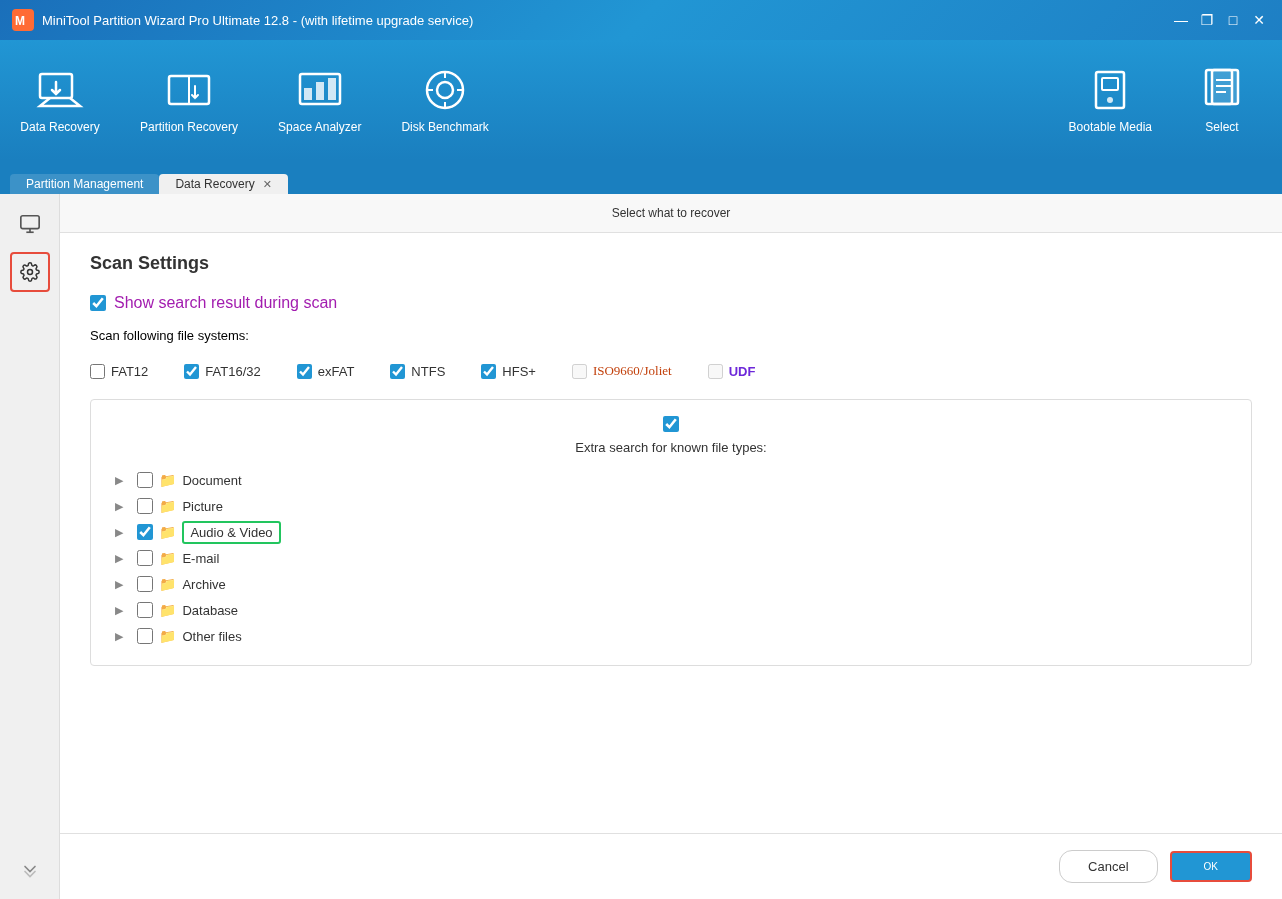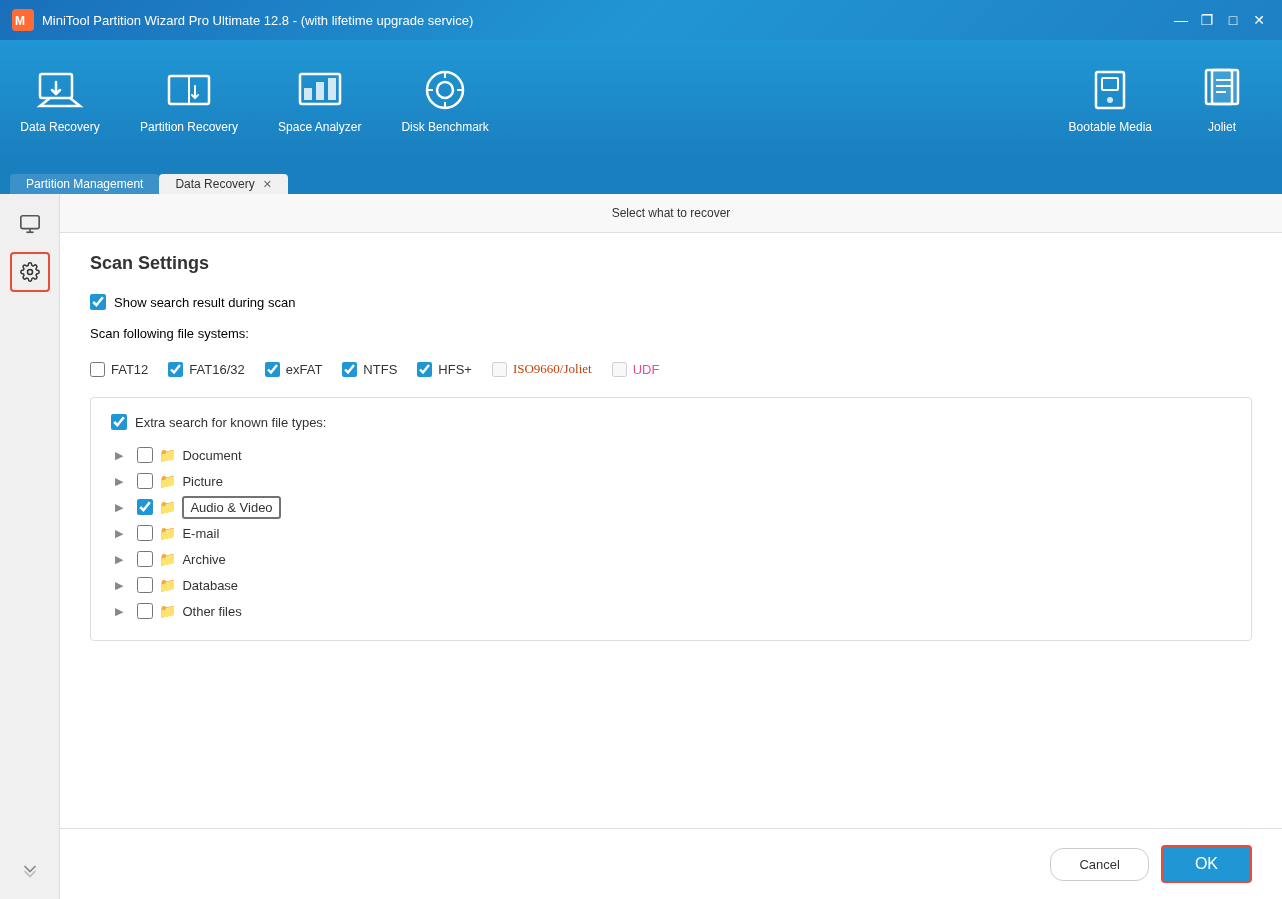--- a/index.html
+++ b/index.html
@@ -102,62 +102,62 @@
       flex: 1; padding: 20px 30px; overflow-y: auto;
     }
 
     
     .section-title {
       font-size: 18px; font-weight: bold; color: #333; margin-bottom: 20px;
     }
     .checkbox-row {
       display: flex; align-items: center; gap: 8px; margin-bottom: 16px;
     }
-    .checkbox-row label { color: #000000; font-size: 13px; }
+    .checkbox-row label { color: #a21caf; font-size: 16px; }
     input[type="checkbox"] { width: 16px; height: 16px; accent-color: #2196d4; cursor: pointer; }
 
     .filesystem-row {
-      display: flex; align-items: center; gap: 20px; margin-bottom: 20px;
+      display: flex; align-items: center; gap: 36px; margin-bottom: 20px;
     }
     .fs-item { display: flex; align-items: center; gap: 6px; font-size: 13px; color: #333; }
     .fs-item input[type="checkbox"] { width: 15px; height: 15px; }
     .fs-disabled { color: #aaa; }
 
     
     .file-types-box {
       border: 1px solid #ddd; border-radius: 4px; padding: 16px 20px;
       margin-bottom: 20px;
     }
     .file-types-header {
       display: flex; align-items: center; gap: 8px; margin-bottom: 12px;
-      font-size: 13px; color: #333;
+      font-size: 13px; color: #333; flex-direction: column;
     }
     .file-tree-item {
       display: flex; align-items: center; gap: 6px;
       padding: 5px 4px; font-size: 13px; color: #333;
     }
     .tree-chevron { color: #888; cursor: pointer; font-size: 11px; width: 16px; }
     .folder-icon { color: #f0a030; font-size: 14px; }
     .highlighted-item {
-      border: 2px solid #737373; border-radius: 3px; padding: 2px 6px;
+      border: 2px solid #22c55e; border-radius: 3px; padding: 2px 6px;
     }
 
     
     #button-row {
       display: flex; justify-content: flex-end; align-items: center;
       gap: 12px; padding: 16px 30px; border-top: 1px solid #e0e0e0;
       background: white;
     }
     .btn-cancel {
       padding: 8px 28px; border: 1px solid #ccc; border-radius: 13px;
       background: white; color: #333; cursor: pointer; font-size: 13px;
     }
     .btn-ok {
       padding: 8px 32px; border: 2px solid #e74c3c; border-radius: 4px;
-      background: #2196d4; color: white; cursor: pointer; font-size: 16px; font-weight: 500;
+      background: #2196d4; color: white; cursor: pointer; font-size: 10px; font-weight: 500;
     }
 
     
     .icon-svg { width: 100%; height: 100%; }
   </style>
 </head>
 <body>
 
 <div id="titlebar">
   <div id="titlebar-left">
@@ -241,21 +241,21 @@
     <div class="toolbar-item">
       <div class="toolbar-icon">
         <svg viewBox="0 0 48 48" width="48" height="48">
           <rect x="8" y="4" width="26" height="34" rx="2" fill="none" stroke="white" stroke-width="2.5"></rect>
           <rect x="14" y="4" width="26" height="34" rx="2" fill="rgba(255,255,255,0.15)" stroke="white" stroke-width="2.5"></rect>
           <line x1="18" y1="14" x2="34" y2="14" stroke="white" stroke-width="2"></line>
           <line x1="18" y1="20" x2="34" y2="20" stroke="white" stroke-width="2"></line>
           <line x1="18" y1="26" x2="28" y2="26" stroke="white" stroke-width="2"></line>
         </svg>
       </div>
-      <span class="toolbar-label">Joliet</span>
+      <span class="toolbar-label">Select</span>
     </div>
   </div>
 </div>
 
 <div id="tabs-bar">
   <div class="tab tab-inactive">
     <span>Partition Management</span>
   </div>
   <div class="tab tab-active">
     <span>Data Recovery</span>
@@ -327,21 +327,21 @@
         <div class="fs-item">
           <input type="checkbox" id="hfsplus" checked="" style="">
           <label for="hfsplus">HFS+</label>
         </div>
         <div class="fs-item fs-disabled">
           <input type="checkbox" id="iso9660" disabled="" style="">
           <label for="iso9660" style="color:#c2410c;font-family:Liberation Serif, serif;">ISO9660/Joliet</label>
         </div>
         <div class="fs-item fs-disabled">
           <input type="checkbox" id="udf" disabled="" style="">
-          <label for="udf" style="color:#ec4899;">UDF</label>
+          <label for="udf" style="color:#6d28d9;font-weight:bold;">UDF</label>
         </div>
       </div>
 
       <div class="file-types-box">
 
         <div class="file-types-header">
           <input type="checkbox" id="extra-search" checked="" style="">
           <label for="extra-search">Extra search for known file types:</label>
         </div>
 

